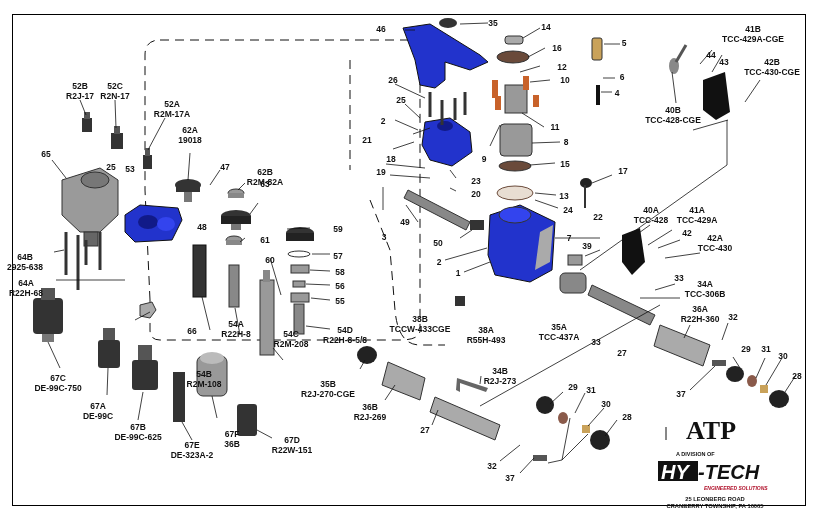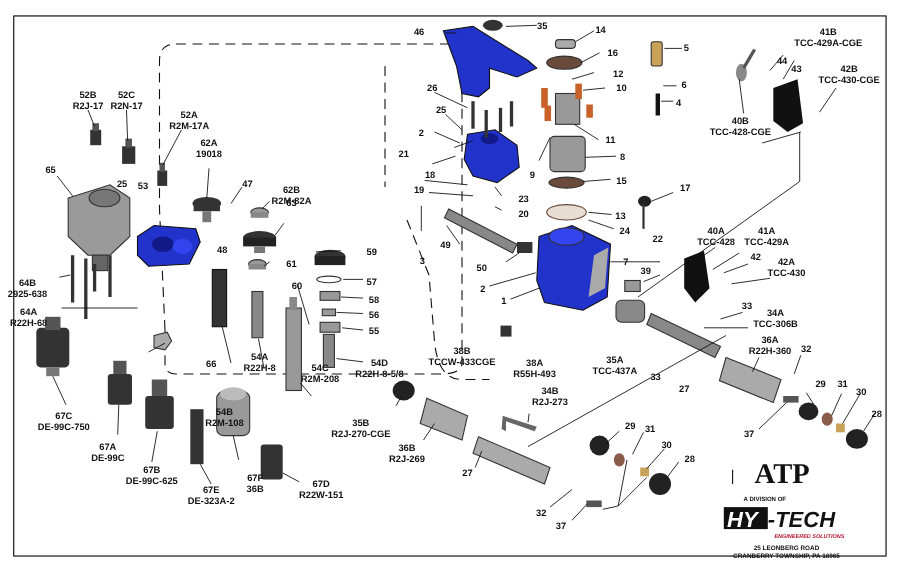--- a/index.html
+++ b/index.html
@@ -661,21 +661,21 @@
         <span>37</span>
       </div>
       <div class="lbl" style="left: 328px; top: 380px;">
         <span>35B</span>
         <span>R2J-270-CGE</span>
       </div>
       <div class="lbl" style="left: 370px; top: 403px;">
         <span>36B</span>
         <span>R2J-269</span>
       </div>
-      <div class="lbl" style="left: 500px; top: 351px;">
+      <div class="lbl" style="left: 500px; top: 367px;">
         <span>34B</span>
         <span>R2J-273</span>
       </div>
       <div class="lbl" style="left: 425px; top: 426px;">
         <span>27</span>
       </div>
       <div class="lbl" style="left: 573px; top: 383px;">
         <span>29</span>
       </div>
       <div class="lbl" style="left: 591px; top: 386px;">

